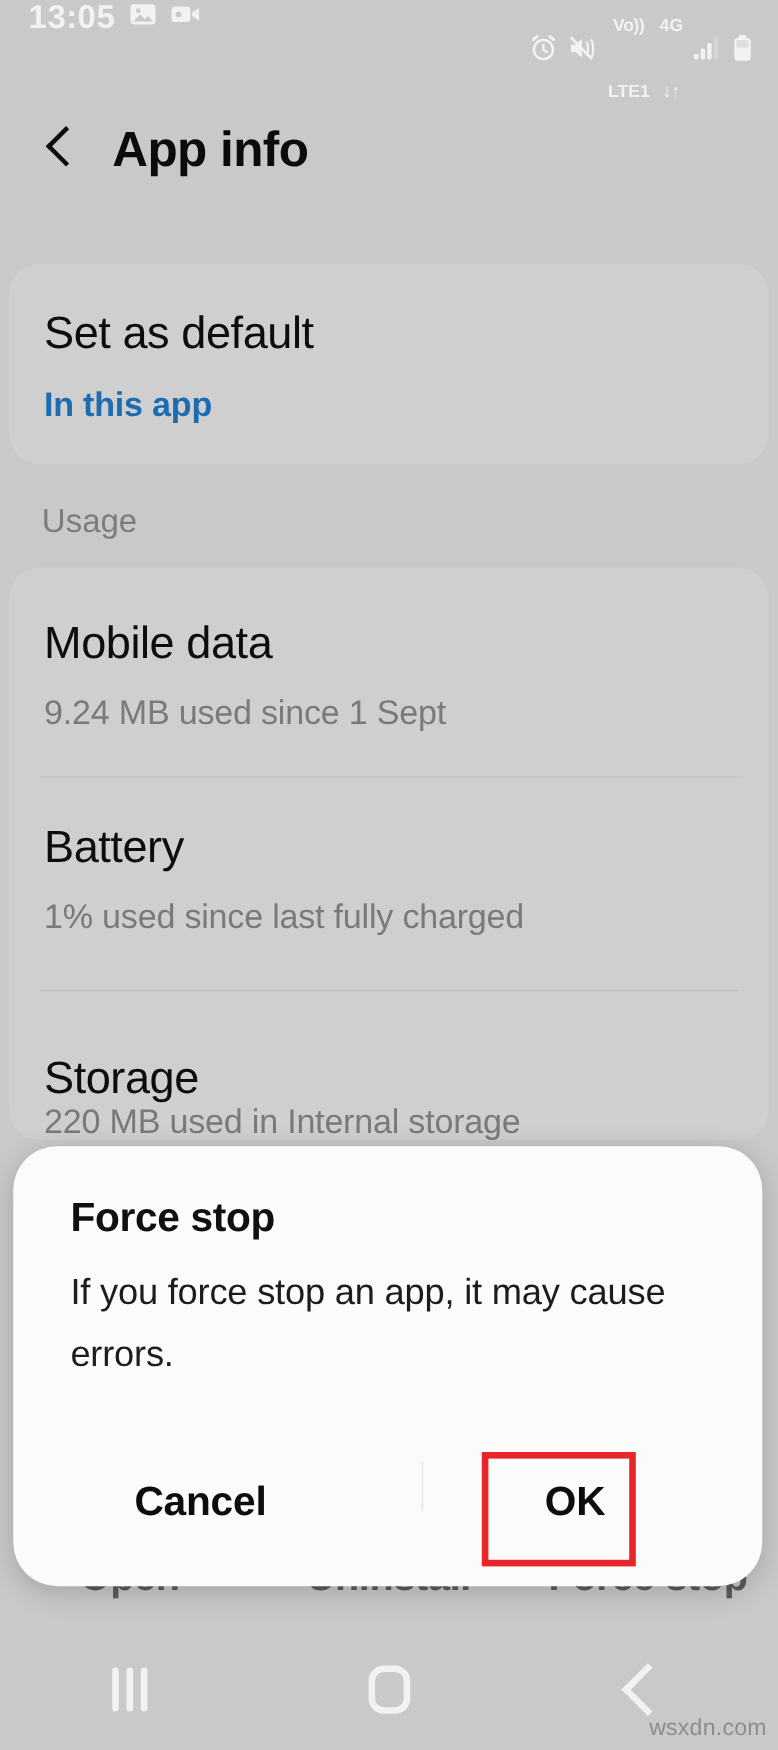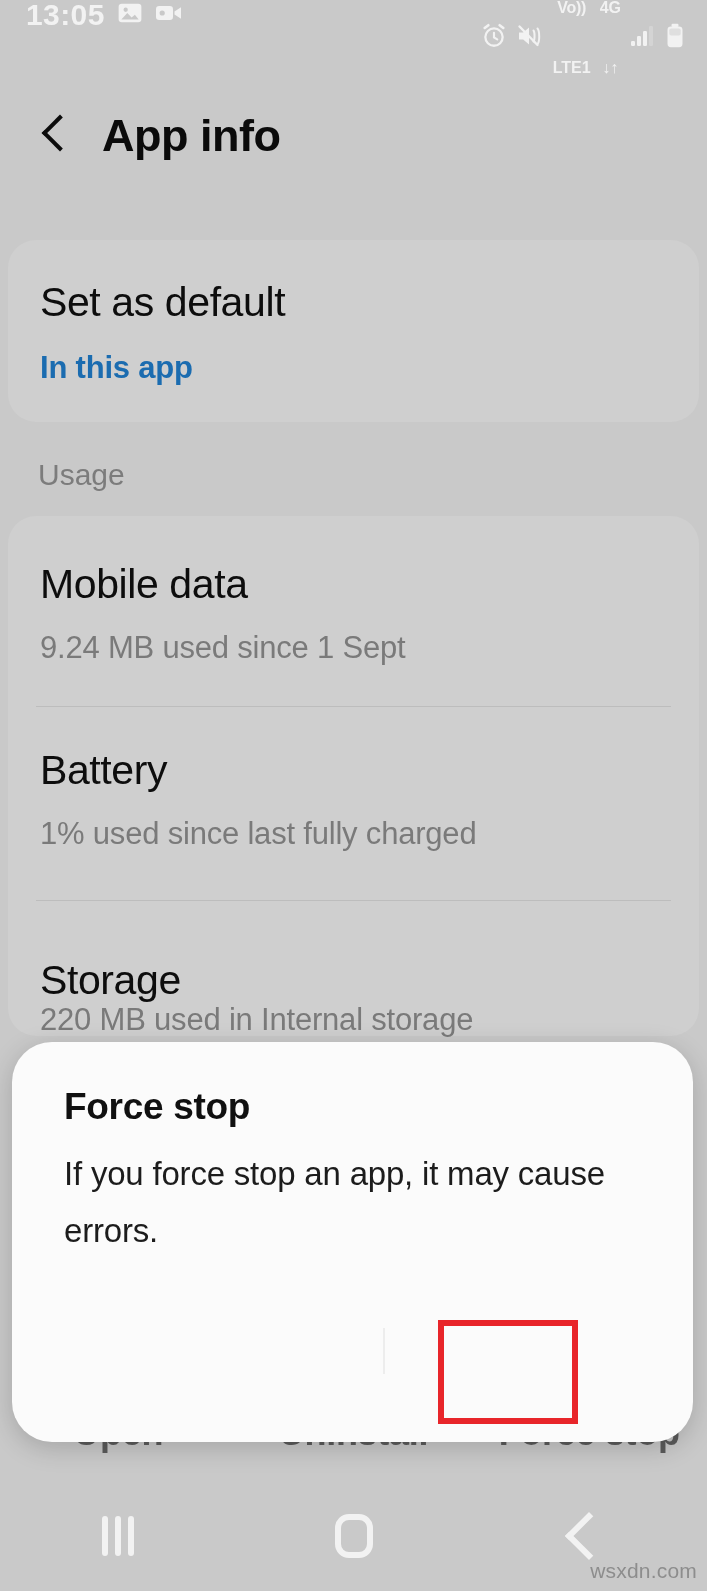--- a/index.html
+++ b/index.html
@@ -53,21 +53,21 @@
   }
   .sicon { display: block; }
   .stack-icon {
     display: flex;
     flex-direction: column;
     align-items: center;
     justify-content: center;
     color: #f2f2f2;
     line-height: 1.02;
   }
-  .stack-icon .t1 { font-size: 16px; font-weight: 700; }
+  .stack-icon .t1 { font-size: 16px; font-weight: 700; margin-top: 16px; }
   .stack-icon .t2 { font-size: 16px; font-weight: 700; margin-top: 44px; }
   .volte .t1 { letter-spacing: -0.3px; }
 
   
   .app-bar {
     position: absolute;
     top: 110px; left: 0; right: 0;
     height: 110px;
     display: flex;
     align-items: flex-start;
@@ -375,20 +375,24 @@
   <div class="action-bar">
     <div class="action-item">Open</div>
     <div class="action-item">Uninstall</div>
     <div class="action-item">Force stop</div>
   </div>
 
   <div class="dialog">
     <div class="dialog-title">Force stop</div>
     <div class="dialog-body">If you force stop an app, it may cause errors.</div>
     <div class="btn-divider"></div>
+    <div class="dialog-buttons">
+      <div class="dlg-btn">Cancel</div>
+      <div class="dlg-btn">OK</div>
+    </div>
   </div>
 
   <div class="highlight-box"></div>
 
   <div class="nav-bar">
     <div class="nav-btn">
       <span class="recents-icon">
         <span></span>
           <span></span>
           <span></span>

